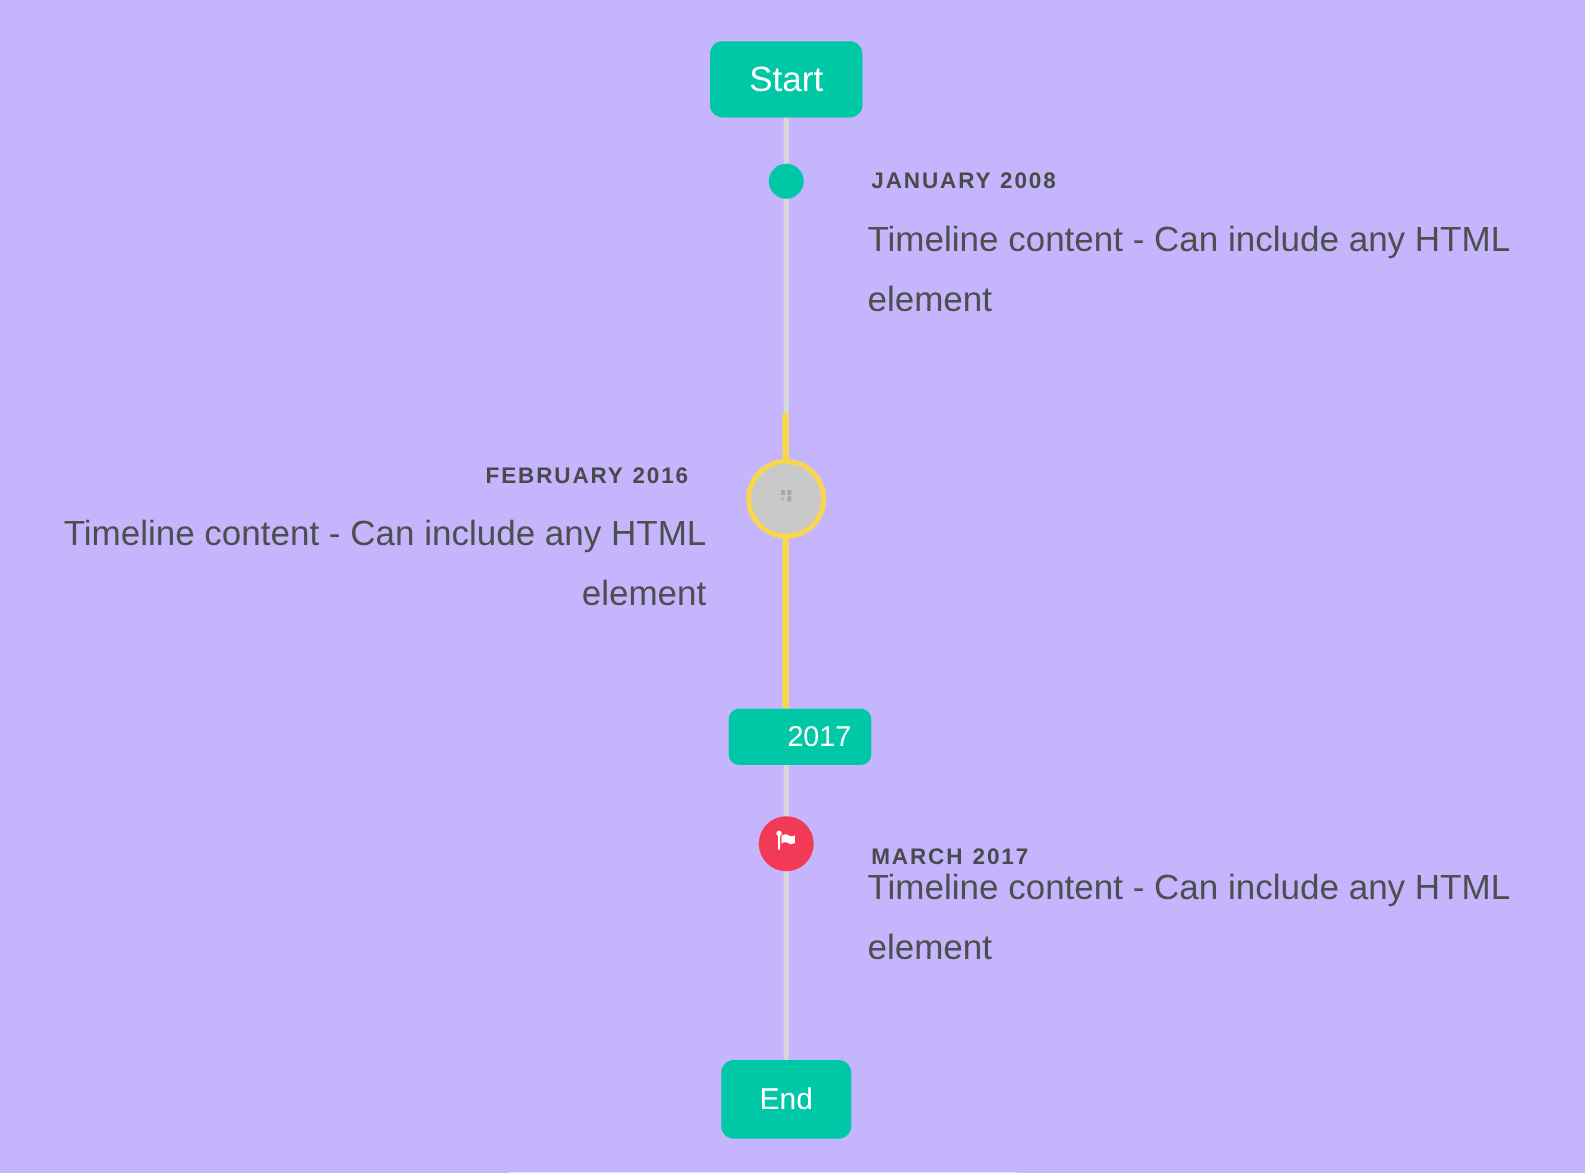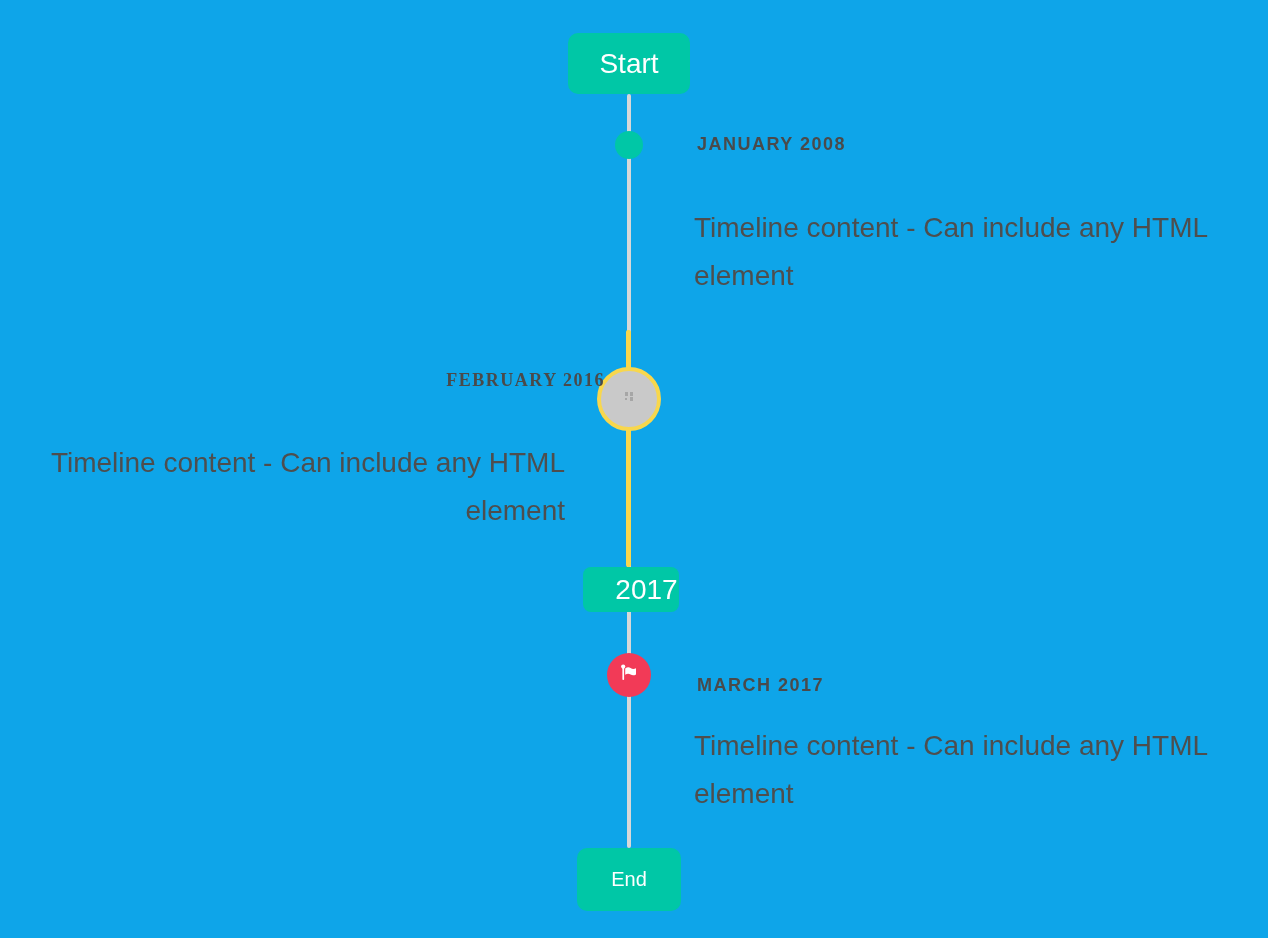--- a/index.html
+++ b/index.html
@@ -5,21 +5,21 @@
   html, body {
     margin: 0;
     padding: 0;
     background: #ffffff;
     font-family: "Liberation Sans", "DejaVu Sans", sans-serif;
   }
   .stage {
     position: relative;
     width: 1268px;
     height: 938px;
-    background: #0ea5e9;
+    background: #c4b5fd;
     overflow: hidden;
   }
   
   .timeline-line {
     position: absolute;
     left: 627px;
     top: 94px;
     width: 4px;
     height: 754px;
     background: #d8d8d8;
@@ -39,22 +39,22 @@
     position: absolute;
     display: flex;
     align-items: center;
     justify-content: center;
     background: #00c7a6;
     color: #ffffff;
     border-radius: 10px;
     box-sizing: border-box;
   }
   .badge-start { left: 568px; top: 33px;  width: 122px; height: 61px; font-size: 28px; }
-  .badge-year  { left: 583px; top: 567px; width: 96px;  height: 45px; font-size: 28px; border-radius: 8px; padding-left: 31px; }
-  .badge-end   { left: 577px; top: 848px; width: 104px; height: 63px; font-size: 20px; }
+  .badge-year  { left: 583px; top: 567px; width: 114px;  height: 45px; font-size: 23px; border-radius: 8px; padding-left: 31px; }
+  .badge-end   { left: 577px; top: 848px; width: 104px; height: 63px; font-size: 24px; }
   
   .marker-dot {
     position: absolute;
     left: 615px; top: 131px;
     width: 28px; height: 28px;
     border-radius: 50%;
     background: #00c7a6;
   }
   .marker-image-circle {
     position: absolute;
@@ -86,25 +86,24 @@
     color: #4a4a4a;
     line-height: 22px;
     white-space: nowrap;
   }
   .event-content {
     position: absolute;
     width: 530px;
     font-size: 28px;
     line-height: 48px;
     color: #4e4e4e;
-    margin-top: 36px;
   }
   .date-jan { left: 697px; top: 133px; }
   .content-jan { left: 694px; top: 168px; text-align: left; }
-  .date-feb { right: 663px; top: 369px; font-family: Liberation Serif, serif; }
+  .date-feb { right: 716px; top: 369px; }
   .content-feb { right: 703px; top: 403px; text-align: right; }
   .date-mar { left: 697px; top: 651px; margin-top: 23px; }
   .content-mar { left: 694px; top: 686px; text-align: left; }
 </style>
 </head>
 <body>
 
 <div class="stage">
 
   <div class="timeline-line"></div>

